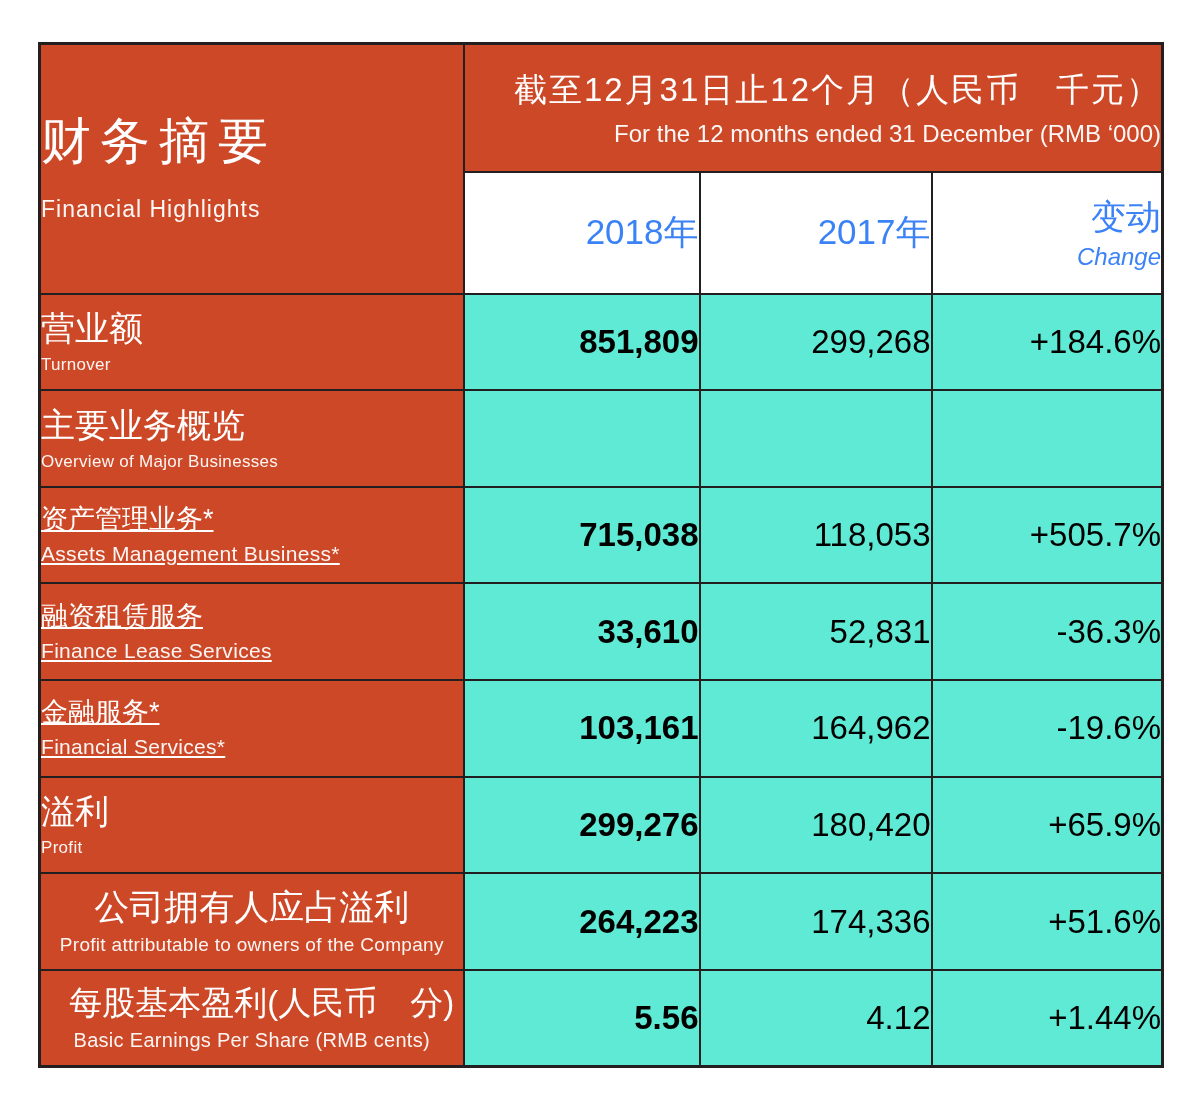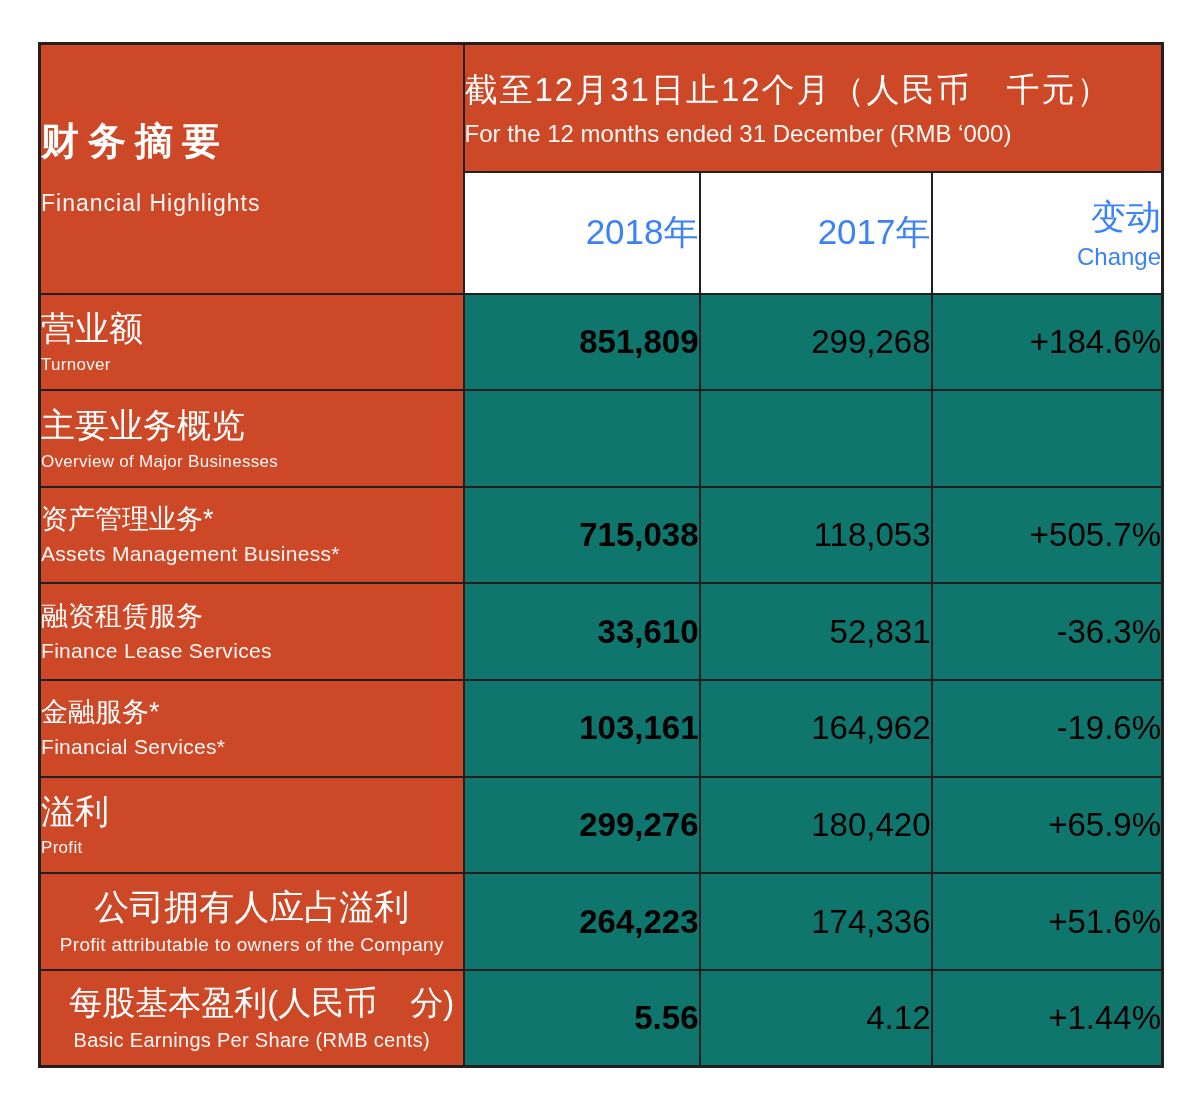--- a/index.html
+++ b/index.html
@@ -16,57 +16,57 @@
     border-collapse: collapse; table-layout: fixed;
     border: 3px solid #231f20;
   }
   .fin td, .fin th { border: 2px solid #231f20; padding: 0; }
 
   .cell-red { background: #cd4827; color: #ffffff; }
   .cell-white { background: #ffffff; color: #3b82f6; }
 
   
   .h-title { vertical-align: middle; text-align: left; padding-left: 50px; }
-  .h-title .zh { font-size: 38px; letter-spacing: 9px; line-height: 1.1; font-weight: bold; }
+  .h-title .zh { font-size: 50px; letter-spacing: 9px; line-height: 1.1; font-weight: normal; }
   .h-title .en { font-size: 23px; letter-spacing: 1px; margin-top: 27px; color: rgba(255,255,255,0.96); font-weight: normal; }
 
   
-  .h-period { vertical-align: middle; text-align: left; height: 104px; }
+  .h-period { vertical-align: middle; text-align: right; height: 104px; }
   .h-period .zh { font-size: 33px; letter-spacing: 2px; font-weight: normal; }
   .h-period .en { font-size: 24px; margin-top: 7px; color: rgba(255,255,255,0.96); font-weight: normal; }
 
   
   .h-col { vertical-align: middle; text-align: right; padding-right: 27px; height: 98px; font-weight: normal; }
   .h-col .yr { font-size: 35px; }
   .h-col .zh { font-size: 35px; }
-  .h-col .en { font-size: 24px; margin-top: 2px; }
+  .h-col .en { font-size: 24px; margin-top: 2px; font-style: italic; }
 
   tr.data { height: 78px; }
 
   
   .lbl { vertical-align: middle; text-align: left; }
   .lbl .zh { line-height: 1.15; }
   .lbl .en { color: rgba(255,255,255,0.95); margin-top: 7px; letter-spacing: 0.3px; }
 
   .r-left  { padding-left: 50px; }
   .r-left .zh { font-size: 34px; }
   .r-left .en { font-size: 17px; }
 
-  .r-indent { padding-left: 127px; }
+  .r-indent { padding-left: 127px; text-decoration: underline; }
   .r-indent .zh { font-size: 27px; }
   .r-indent .en { font-size: 21px; }
 
   .r-center { text-align: center; padding-left: 8px; padding-right: 8px; }
   .r-center .zh { font-size: 35px; }
   .r-center .en { font-size: 19px; }
   .r-center.r-eps .zh { font-size: 33px; padding-left: 20px; }
   .r-center.r-eps .en { font-size: 20px; }
 
   
-  .val { vertical-align: middle; text-align: right; padding-right: 27px; font-size: 33px; background: #0f766e; color: #000000; }
+  .val { vertical-align: middle; text-align: right; padding-right: 27px; font-size: 33px; background: #5eead4; color: #000000; }
   .val.b { font-weight: bold; }
 </style>
 </head>
 <body>
 
 <table class="fin">
   <colgroup>
     <col style="width:424px">
       <col style="width:236px">
       <col style="width:232px">

